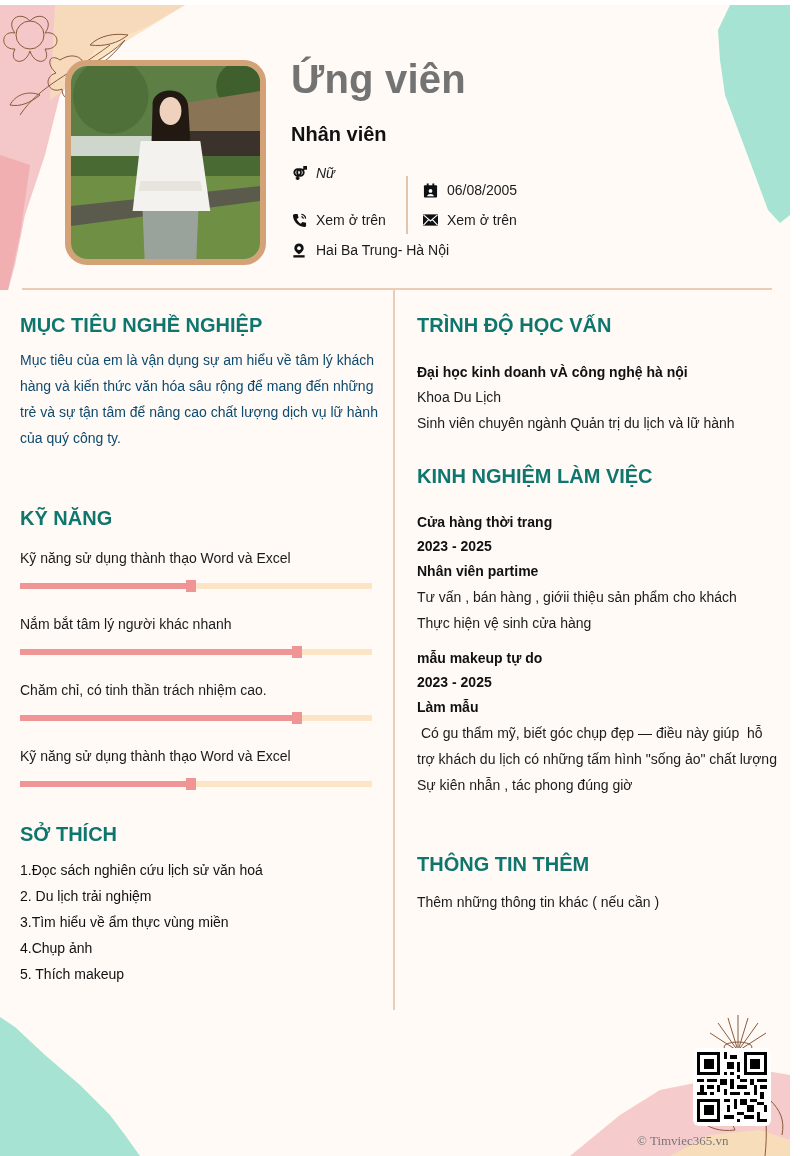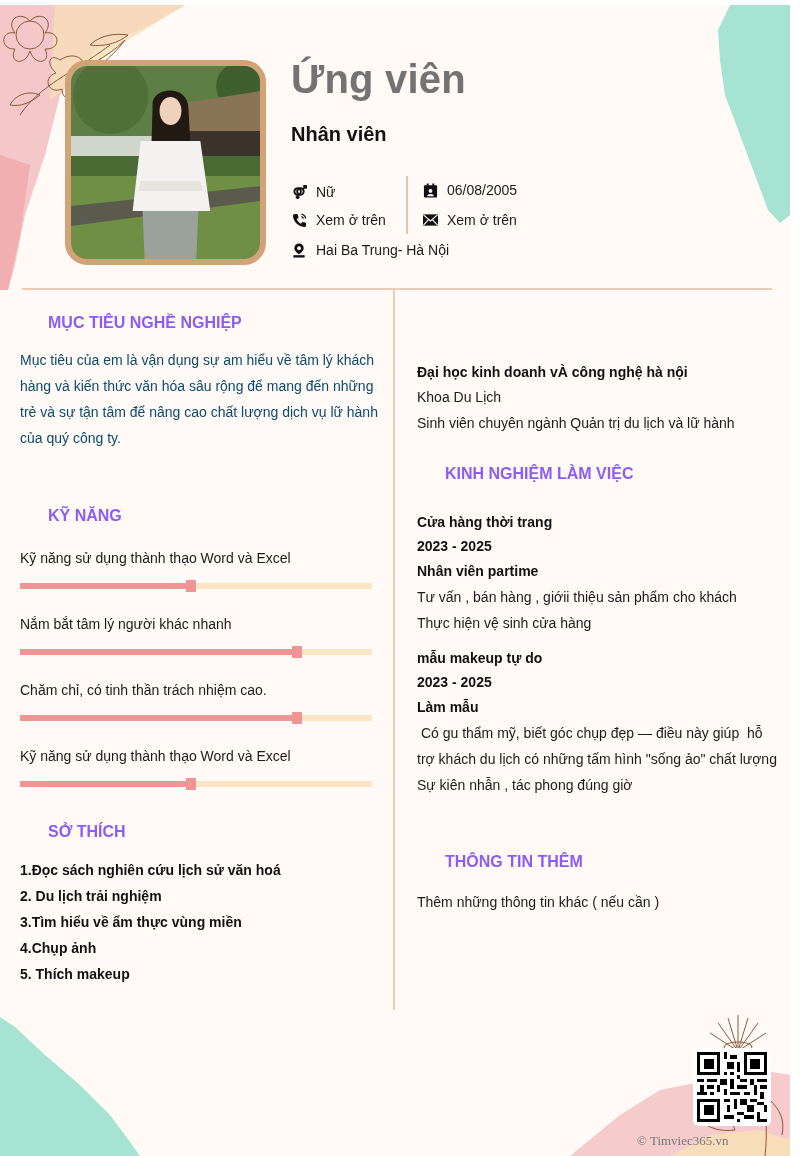--- a/index.html
+++ b/index.html
@@ -20,27 +20,27 @@
     color: #737373; letter-spacing: 0.2px;
   }
   .position {
     position: absolute; left: 291px; top: 118px; font-size: 20px; font-weight: 700; color: #111;
   }
   .info-row { position: absolute; display: flex; align-items: center; font-size: 14px; color: #1b1b1b; }
   .info-row .ic { width: 16px; height: 16px; margin-right: 9px; display: inline-flex; align-items: center; justify-content: center; }
   .info-divider { position: absolute; left: 406px; top: 171px; width: 2px; height: 58px; background: #e2c3ab; }
   .hline { position: absolute; left: 22px; top: 283px; width: 750px; height: 2px; background: #e9cdb6; }
   .vline { position: absolute; left: 393px; top: 285px; width: 2px; height: 720px; background: #e9cdb6; }
-  .sec-title { position: absolute; font-size: 16px; font-weight: 700; color: #8b5cf6; margin-left: 28px; }
+  .sec-title { position: absolute; font-size: 20px; font-weight: 700; color: #0f766e; }
   .para { position: absolute; font-size: 14px; line-height: 26px; color: #0c4a6e; }
   .skill-label { position: absolute; left: 20px; font-size: 14px; color: #1b1b1b; }
   .bar { position: absolute; left: 20px; width: 352px; height: 6px; background: #fbe5c4; }
   .bar .fill { position: absolute; left: 0; top: 0; height: 6px; background: #f09595; }
   .bar .knob { position: absolute; top: -3px; width: 10px; height: 12px; background: #f09595; }
-  .hobby { position: absolute; left: 20px; font-size: 14px; font-weight: 700; color: #111; }
+  .hobby { position: absolute; left: 20px; font-size: 14px; font-weight: 400; color: #111; }
   .rline { position: absolute; left: 417px; font-size: 14px; color: #1b1b1b; white-space: nowrap; }
   .rline.b { font-weight: 700; color: #111; }
   .qr { position: absolute; left: 693px; top: 1043px; width: 78px; height: 78px; background: #fff; border-radius: 6px; padding: 4px; }
   .copyright { position: absolute; left: 637px; top: 1128px; font-family: Liberation Serif, serif; font-size: 13px; color: #777; }
 </style>
 </head>
 <body>
 
 <div class="page">
 
@@ -101,21 +101,21 @@
       <ellipse cx="100" cy="45" rx="11" ry="14" fill="#efd2bd"></ellipse>
       <path d="M70,75 L130,75 L140,145 L62,145 Z" fill="#f3f2ef"></path>
       <path d="M70,115 L130,115 L132,125 L68,125 Z" fill="#e7e4de"></path>
       <path d="M72,145 L128,145 L126,193 L74,193 Z" fill="#9aa39b"></path>
     </svg>
   </div>
 
   <div class="name">Ứng viên</div>
   <div class="position">Nhân viên</div>
 
-  <div class="info-row" style="left:291px;top:179px;">
+  <div class="info-row" style="left:291px;top:160px;font-style:italic;">
     <span class="ic">
       <svg width="15" height="15" viewBox="0 0 16 16">
           <g fill="none" stroke="#111" stroke-width="2">
             <circle cx="6" cy="7" r="3.5"></circle>
             <circle cx="9" cy="7" r="3.5"></circle>
             <path d="M6,10.5 V15 M4,13 H8 M11.5,4.5 L15,1 M12,1 H15 V4"></path>
           </g>
         </svg>
     </span>
     <span>Nữ</span>
@@ -201,20 +201,21 @@
     <div class="knob" style="left:166px;"></div>
   </div>
 
   <div class="sec-title" style="left:20px;top:818px;">SỞ THÍCH</div>
   <div class="hobby" style="top:857px;">1.Đọc sách nghiên cứu lịch sử văn hoá</div>
   <div class="hobby" style="top:883px;">2. Du lịch trải nghiệm</div>
   <div class="hobby" style="top:909px;">3.Tìm hiểu về ẩm thực vùng miền</div>
   <div class="hobby" style="top:935px;">4.Chụp ảnh</div>
   <div class="hobby" style="top:961px;">5. Thích makeup</div>
 
+  <div class="sec-title" style="left:417px;top:309px;">TRÌNH ĐỘ HỌC VẤN</div>
   <div class="rline b" style="top:359px;">Đại học kinh doanh vÀ công nghệ hà nội</div>
   <div class="rline" style="top:384px;">Khoa Du Lịch</div>
   <div class="rline" style="top:410px;">Sinh viên chuyên ngành Quản trị du lịch và lữ hành</div>
 
   <div class="sec-title" style="left:417px;top:460px;">KINH NGHIỆM LÀM VIỆC</div>
 
   <div class="rline b" style="top:509px;">Cửa hàng thời trang</div>
   <div class="rline b" style="top:533px;">2023 - 2025</div>
   <div class="rline b" style="top:558px;">Nhân viên partime</div>
   <div class="rline" style="top:584px;">Tư vấn , bán hàng , giớii thiệu sản phẩm cho khách</div>

